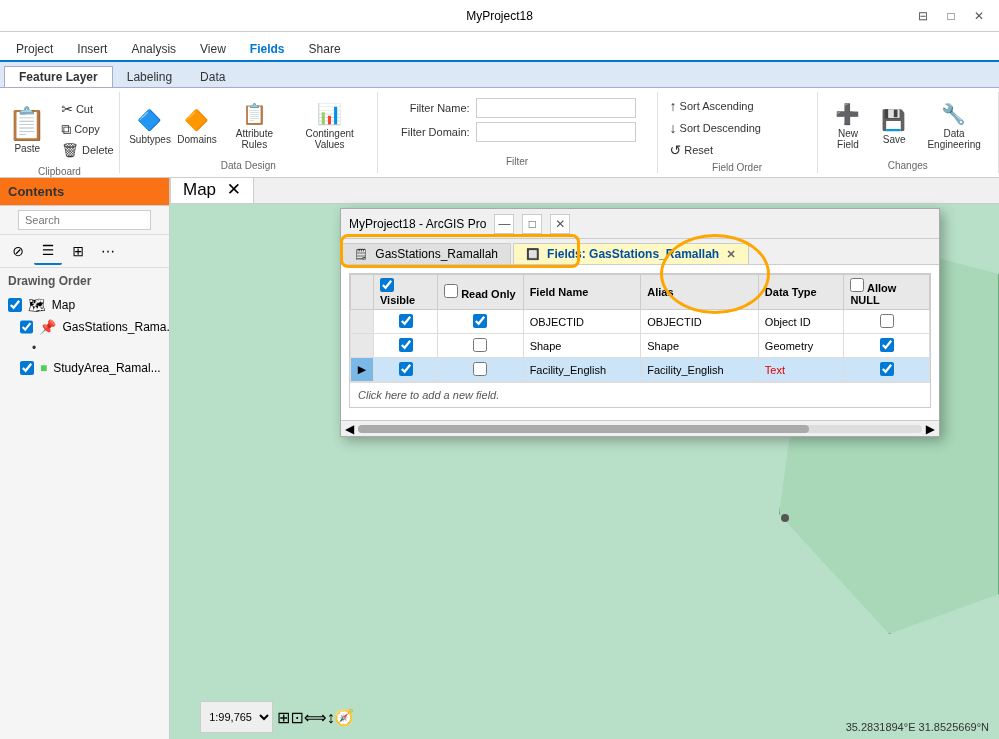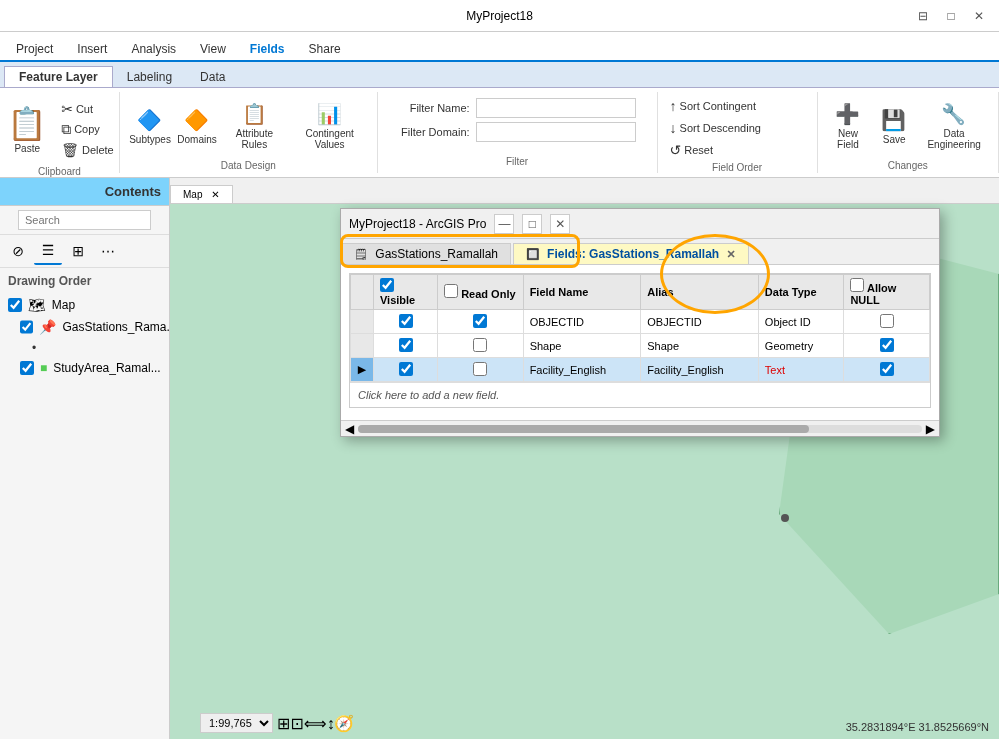--- a/index.html
+++ b/index.html
@@ -165,23 +165,22 @@
       background: #f5f5f5;
       border-right: 1px solid #ccc;
       display: flex;
       flex-direction: column;
     }
     .sidebar-header {
       padding: 6px 8px;
       font-size: 13px;
       font-weight: 600;
       color: #333;
-      background: #7dd3fc;
+      background: #f97316;
       border-bottom: 1px solid #ccc;
-      text-align: right;
     }
     .sidebar-search {
       padding: 4px 18px;
       border-bottom: 1px solid #ddd;
     }
     .sidebar-search input {
       width: 100%;
       padding: 3px 6px;
       border: 1px solid #ccc;
       font-size: 11px;
@@ -228,21 +227,21 @@
     }
     .map-tab-bar {
       display: flex;
       background: #f0f0f0;
       border-bottom: 1px solid #ccc;
       height: 26px;
       align-items: flex-end;
     }
     .map-tab {
       padding: 3px 12px;
-      font-size: 10px;
+      font-size: 17px;
       background: #fff;
       border-top: 1px solid #ccc;
       border-left: 1px solid #ccc;
       border-right: 1px solid #ccc;
       cursor: pointer;
     }
     .map-content {
       position: relative;
       height: calc(100% - 26px);
     }
@@ -267,22 +266,23 @@
       position: absolute;
       bottom: 6px;
       left: 50%;
       transform: translateX(-50%);
       display: flex;
       align-items: center;
       gap: 4px;
     }
     .map-scale select {
       font-size: 11px;
-      padding: 2px 4px;
+      padding: 8px 4px;
       border: 1px solid #ccc;
+      text-align: right;
     }
     .map-coords {
       position: absolute;
       bottom: 6px;
       right: 10px;
       font-size: 11px;
       color: #333;
     }
 
     
@@ -553,21 +553,21 @@
       <span class="filter-label">Filter Domain:</span>
       <input class="filter-input" type="text" style="">
     </div>
     <span class="filter-group-label">Filter</span>
   </div>
 
   <div class="field-order-group" style="min-width:160px;">
     <div class="ribbon-group-content" style="flex-direction:column; align-items:flex-start; gap:2px;">
       <div class="ribbon-btn-small">
         <span class="icon">↑</span>
-        <span>Sort Contingent</span>
+        <span>Sort Ascending</span>
       </div>
       <div class="ribbon-btn-small">
         <span class="icon">↓</span>
         <span>Sort Descending</span>
       </div>
       <div class="ribbon-btn-small">
         <span class="icon">↺</span>
         <span>Reset</span>
       </div>
     </div>

